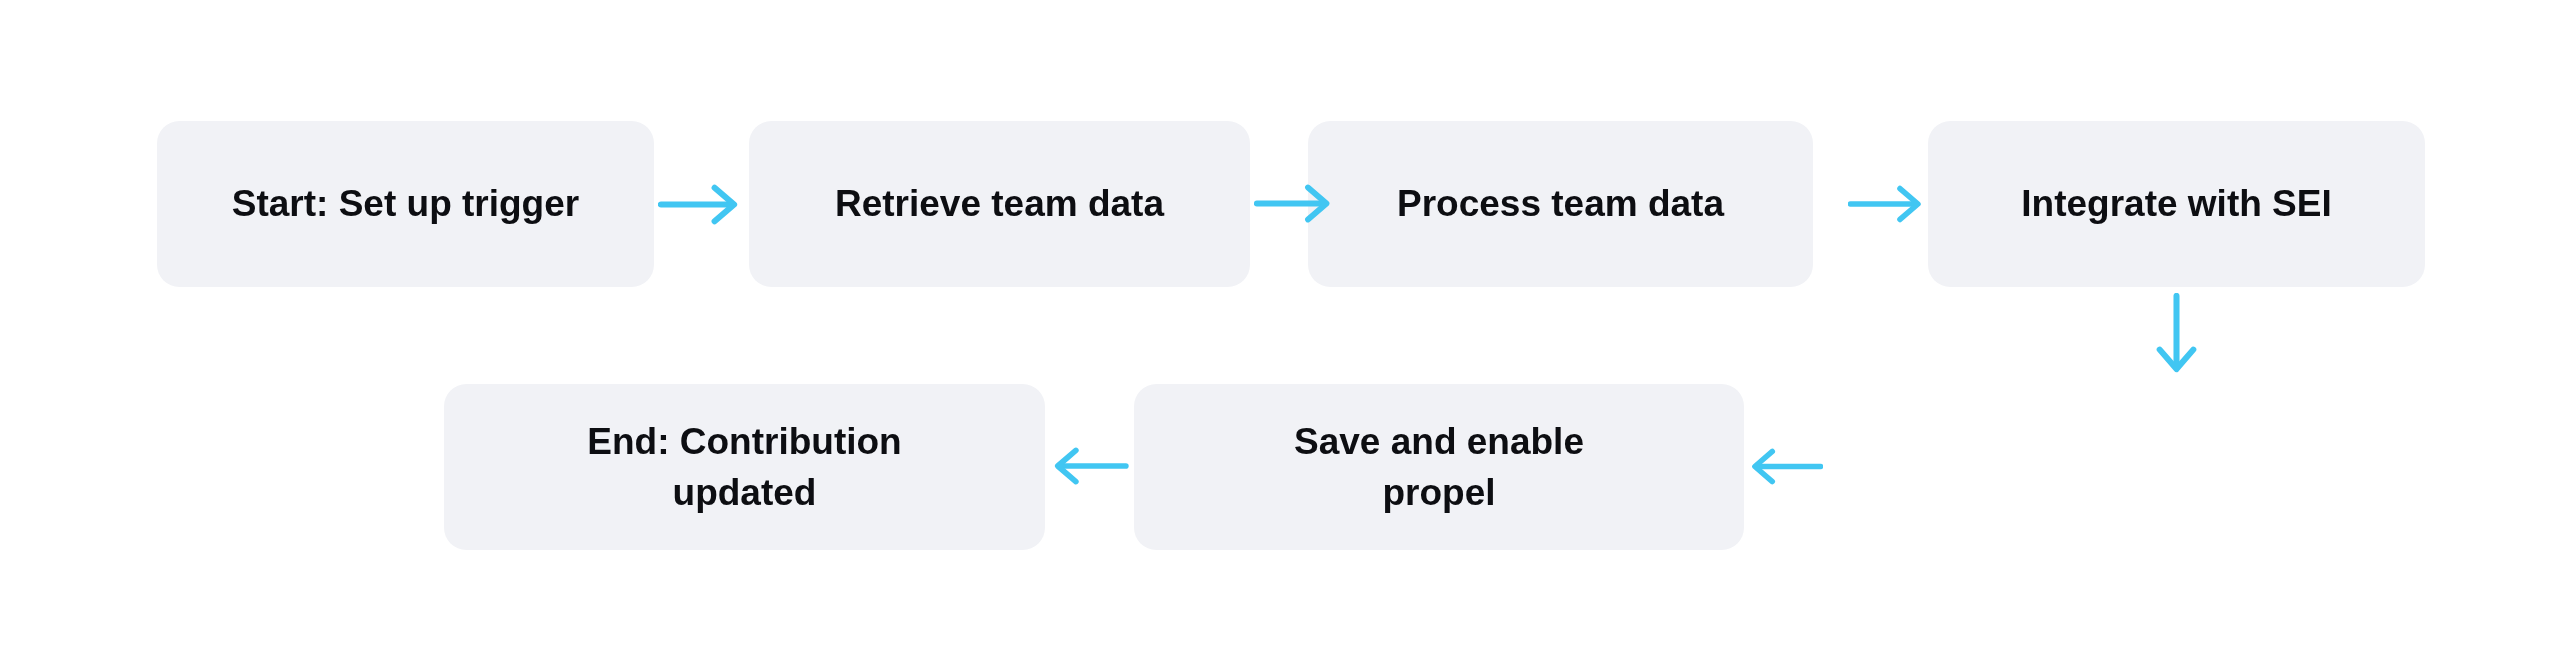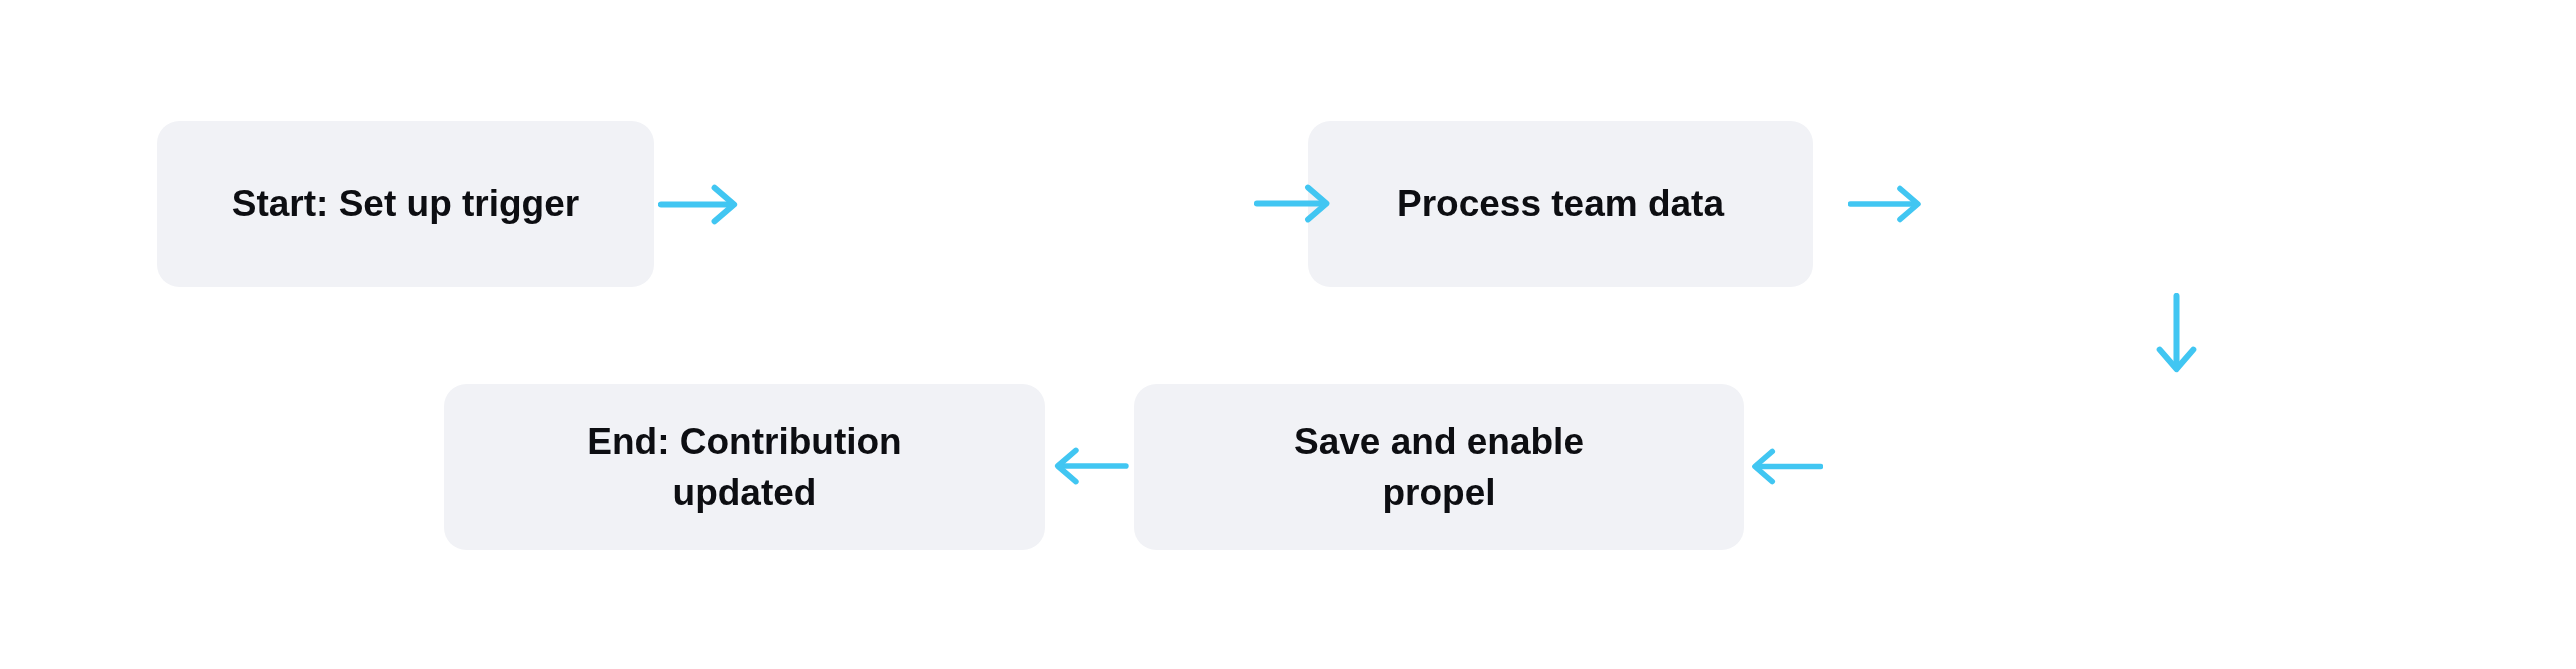--- a/index.html
+++ b/index.html
@@ -52,25 +52,31 @@
 </style>
 </head>
 <body>
 
 <div class="canvas">
 
   <div class="node row1" style="left:157px;width:497px">
     <span>Start: Set up trigger</span>
   </div>
 
+  <div class="node row1" style="left:749px;width:501px">
+    <span>Retrieve team data</span>
+  </div>
 
   <div class="node row1" style="left:1308px;width:505px">
     <span>Process team data</span>
   </div>
 
+  <div class="node row1" style="left:1928px;width:497px">
+    <span>Integrate with SEI</span>
+  </div>
 
   <div class="node row2" style="left:444px;width:601px">
     <span>End: Contribution
 updated</span>
   </div>
 
   <div class="node row2" style="left:1134px;width:610px">
     <span>Save and enable
 propel</span>
   </div>

